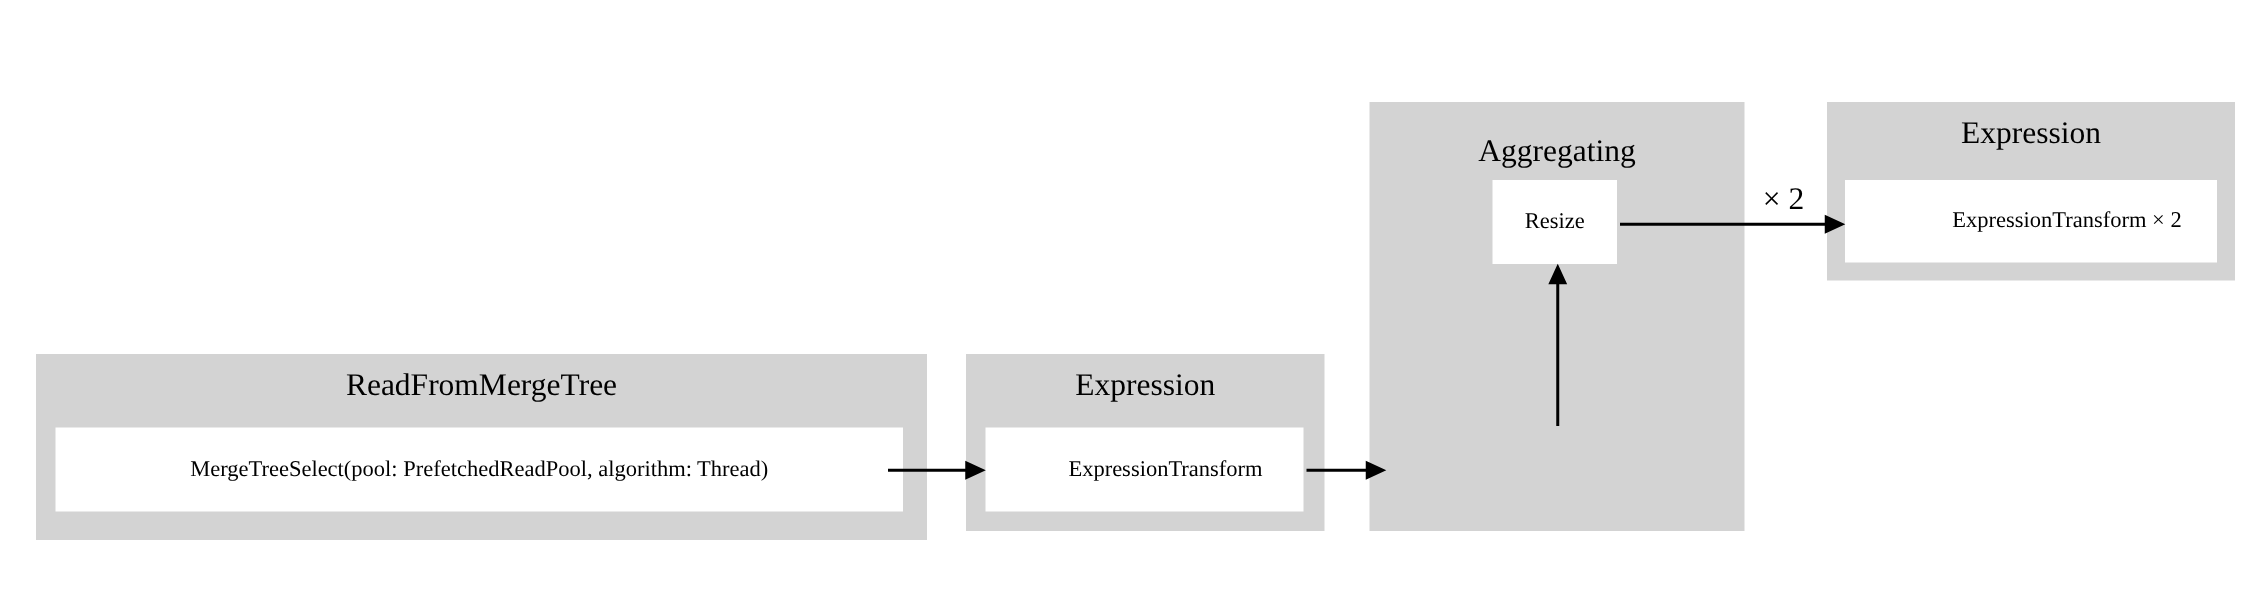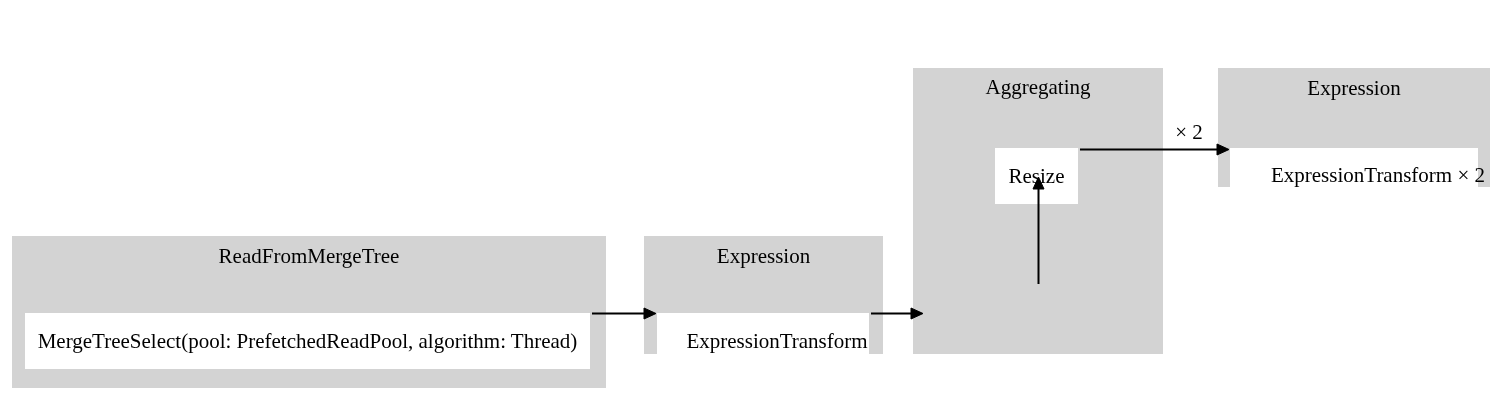--- a/index.html
+++ b/index.html
@@ -26,24 +26,23 @@
     padding-top: 9px;
     color: #000000;
     white-space: nowrap;
   }
   .node {
     position: absolute;
     background: #ffffff;
     display: flex;
     align-items: center;
     justify-content: center;
-    font-size: 21px;
+    font-size: 15px;
     color: #000000;
     white-space: nowrap;
-    margin-top: 28px;
   }
   .edges {
     position: absolute;
     left: 0; top: 0;
     width: 1502px;
     height: 410px;
     pointer-events: none;
   }
   .edges line { stroke: #000000; stroke-width: 2; }
   .edges polygon { fill: #000000; stroke: #000000; }
@@ -57,36 +56,36 @@
     line-height: 24px;
     color: #000000;
     white-space: nowrap;
   }
 </style>
 </head>
 <body>
 
 <div class="canvas">
 
-  <div class="cluster" style="left:12px; top:236px; width:594px; height:152px;">
+  <div class="cluster" style="left:24px; top:236px; width:594px; height:124px;">
     <div class="cluster-title">ReadFromMergeTree</div>
     <div class="node" style="left:13px; top:49px; width:565px; height:56px;">
       <span>MergeTreeSelect(pool: PrefetchedReadPool, algorithm: Thread)</span>
     </div>
   </div>
 
   <div class="cluster" style="left:644px; top:236px; width:239px; height:118px;">
     <div class="cluster-title">Expression</div>
     <div class="node" style="left:13px; top:49px; width:212px; height:56px;padding-left:28px;">
       <span>ExpressionTransform</span>
     </div>
   </div>
 
   <div class="cluster" style="left:913px; top:68px; width:250px; height:286px;">
-    <div class="cluster-title" style="padding-top:8px;">Aggregating</div>
+    <div class="cluster-title" style="padding-top:21px;">Aggregating</div>
     <div class="node" style="left:82px; top:52px; width:83px; height:56px;">
       <span>Resize</span>
     </div>
   </div>
 
   <div class="cluster" style="left:1218px; top:68px; width:272px; height:119px;">
     <div class="cluster-title">Expression</div>
     <div class="node" style="left:12px; top:52px; width:248px; height:55px;padding-left:48px;">
       <span>ExpressionTransform × 2</span>
     </div>

